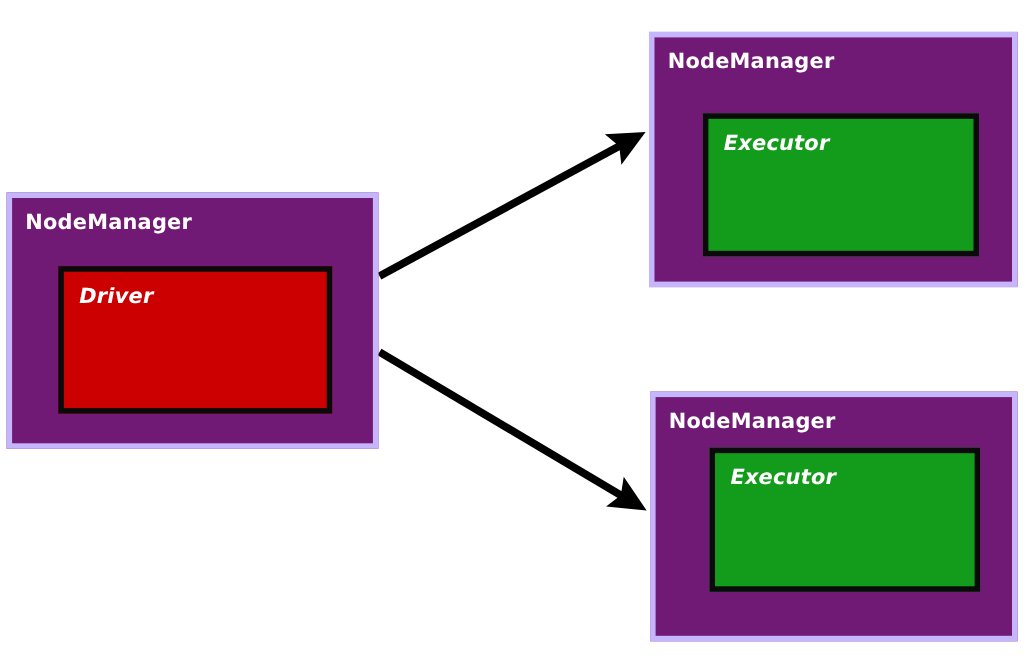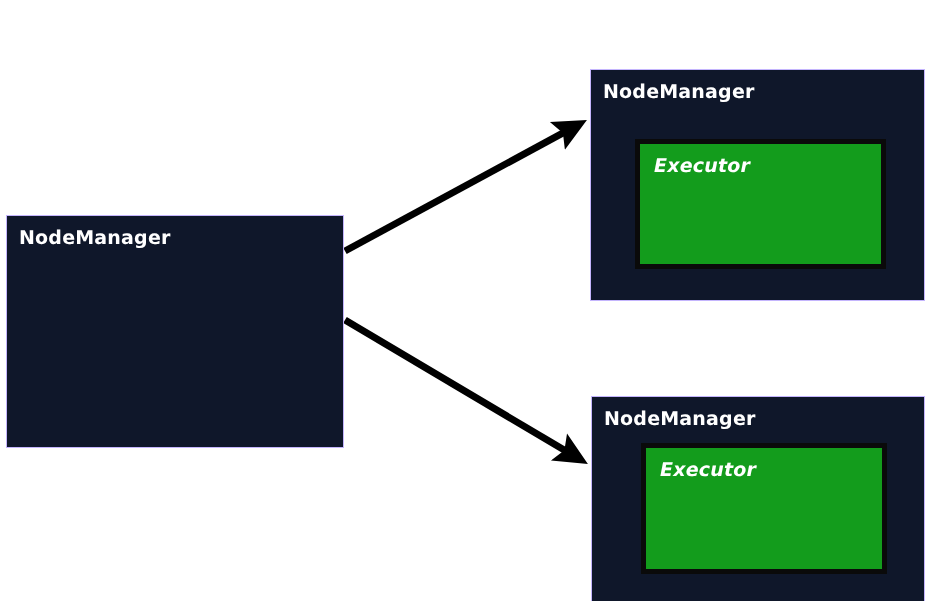--- a/index.html
+++ b/index.html
@@ -14,23 +14,22 @@
   #canvas {
     position: relative;
     width: 938px;
     height: 601px;
     background: #ffffff;
     overflow: hidden;
   }
   .node-box {
     position: absolute;
     box-sizing: border-box;
-    background: #0f172a;
-    border: 1px solid #c4b5fd;
-    margin-top: 40px;
+    background: #701a75;
+    border: 5px solid #c4b5fd;
   }
   .inner-box {
     position: absolute;
     box-sizing: border-box;
     border: 5px solid #0a0a0a;
     font-style: italic;
   }
   .inner-box.driver {
     background: #CC0000;
   }
@@ -76,20 +75,23 @@
       <marker id="arrowhead" markerWidth="5.2" markerHeight="5.2" refX="2.2" refY="2.6" orient="auto" markerUnits="strokeWidth">
         <path d="M0,0.35 L4.8,2.6 L0,4.85 L0.9,2.6 Z" fill="#000000"></path>
       </marker>
     </defs>
     <line id="arrow1" x1="345" y1="251" x2="570.9313285354116" y2="128.62053037665206" stroke="#000000" stroke-width="7" stroke-linecap="butt" marker-end="url(#arrowhead)"></line>
     <line id="arrow2" x1="345" y1="320" x2="572.239974887416" y2="454.8353377962676" stroke="#000000" stroke-width="7" stroke-linecap="butt" marker-end="url(#arrowhead)"></line>
   </svg>
 
   <div class="node-box" style="left:6px; top:175px; width:338px; height:233px;">
     <span class="box-label node-label">NodeManager</span>
+    <div class="inner-box driver" style="left:42px; top:62px; width:249px; height:134px;">
+      <span class="box-label inner-label">Driver</span>
+    </div>
   </div>
 
   <div class="node-box" style="left:590px; top:29px; width:335px; height:232px;">
     <span class="box-label node-label">NodeManager</span>
     <div class="inner-box executor" style="left:44px; top:69px; width:251px; height:130px;">
       <span class="box-label inner-label">Executor</span>
     </div>
   </div>
 
   <div class="node-box" style="left:591px; top:356px; width:334px; height:227px;">

